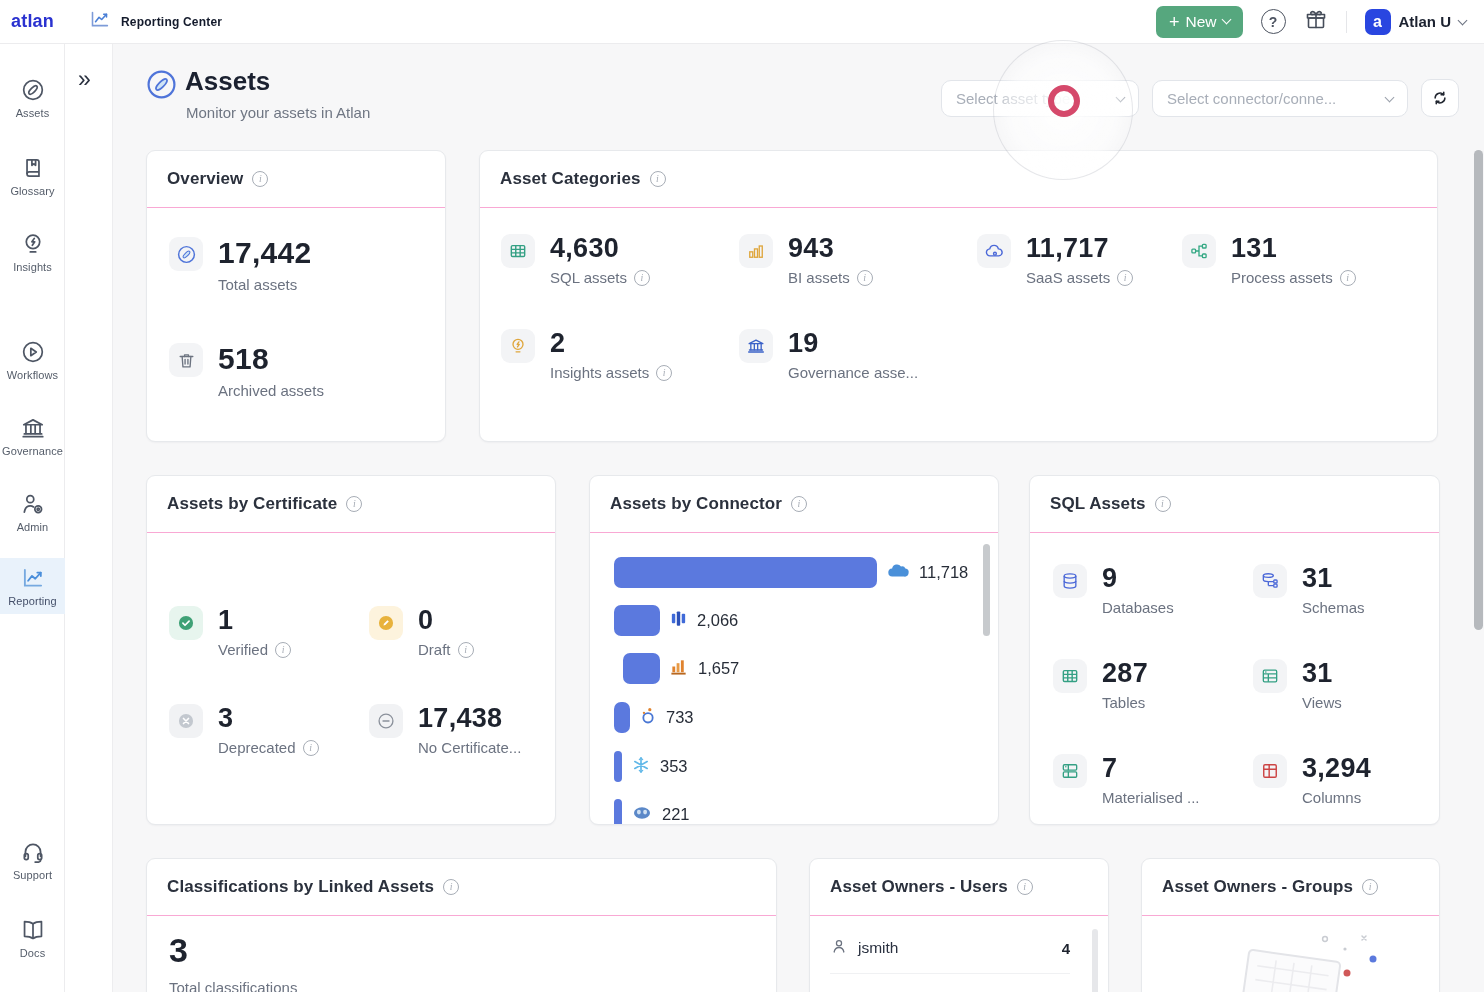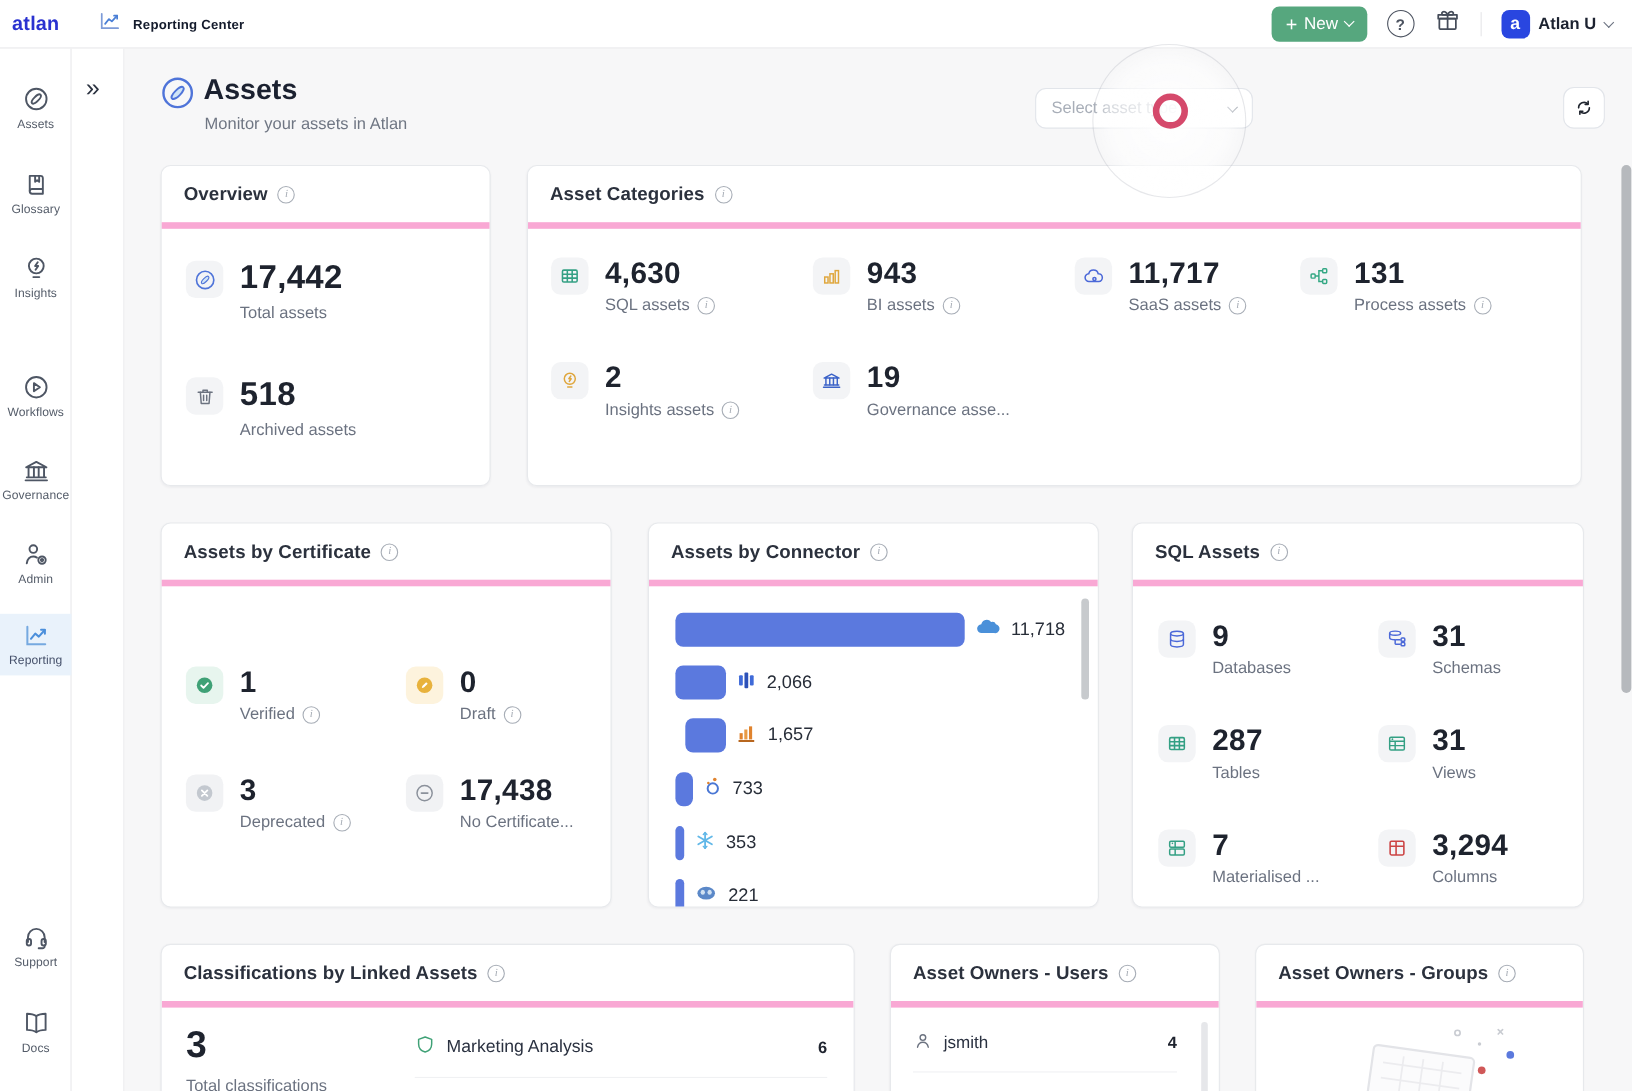--- a/index.html
+++ b/index.html
@@ -1,18 +1,18 @@
 <!DOCTYPE html>
 <html><head>
 <meta charset="utf-8">
 <style>
   * { margin:0; padding:0; box-sizing:border-box; }
   html,body { width:1484px; height:992px; overflow:hidden; }
   body { font-family:"Liberation Sans", sans-serif; background:#fff; color:#1e232e; }
-  #app { position:relative; width:1484px; height:992px; overflow:hidden; background:#e5e5e5; }
+  #app { position:relative; width:1484px; height:992px; overflow:hidden; background:#5eead4; }
 
   
   .topbar { position:absolute; left:0; top:0; width:1484px; height:44px; background:#fff;
             border-bottom:1px solid #ececee; display:flex; align-items:center; z-index:30; }
   .logo-box { width:65px; text-align:center; font-size:18px; font-weight:800; color:#2a32d0; letter-spacing:.2px; }
   .tb-title-wrap { display:flex; align-items:center; gap:10px; margin-left:23px; }
   .tb-title { font-size:12px; font-weight:700; color:#141b2c; letter-spacing:.2px; }
   .tb-right { margin-left:auto; display:flex; align-items:center; gap:18px; padding-right:18px; }
   .btn-new { background:#56a77e; color:#fff; border:none; border-radius:7px; height:32px; padding:0 13px;
              font-size:15.5px; font-family:inherit; display:flex; align-items:center; gap:6px; cursor:pointer; }
@@ -57,21 +57,21 @@
   .halo { position:absolute; left:993px; top:40px; width:140px; height:140px; border-radius:50%;
           background:radial-gradient(circle, rgba(255,255,255,.92) 0%, rgba(255,255,255,.55) 55%, rgba(255,255,255,0) 72%);
           border:1px solid rgba(165,170,180,.28); z-index:40; pointer-events:none; }
   .ring { position:absolute; left:1048px; top:85px; width:32px; height:32px; border-radius:50%;
           border:6.5px solid #d5496b; background:rgba(255,255,255,.55); z-index:41; pointer-events:none; }
 
   
   .card { position:absolute; background:#fff; border:1px solid #e7e9ec; border-radius:9px;
           box-shadow:0 1px 2px rgba(16,24,40,.04); }
   .card-hd { display:flex; align-items:center; gap:9px; height:57px; padding:0 20px;
-             border-bottom:6px solid #f9a8d4; }
+             border-bottom:1px solid #f9a8d4; }
   .card-title { font-size:17px; font-weight:700; color:#2b313d; letter-spacing:.1px; white-space:nowrap; }
   .info { width:16px; height:16px; border:1.3px solid #a7adb6; border-radius:50%; color:#a7adb6;
           font-size:10px; line-height:13px; text-align:center; font-family:"Liberation Serif", serif;
           font-style:italic; flex:0 0 auto; cursor:pointer; }
 
   .stat { position:absolute; display:flex; gap:15px; align-items:flex-start; }
   .icbox { width:34px; height:34px; border-radius:9px; background:#f3f4f6; display:flex;
            align-items:center; justify-content:center; flex:0 0 auto; }
   .icbox.gn { background:#e7f5ee; } .icbox.gd { background:#fdf3dd; } .icbox.gy { background:#f1f2f4; }
   .num { font-size:27px; font-weight:700; color:#1e232e; line-height:1.05; letter-spacing:.3px; }
@@ -222,20 +222,24 @@
         <ellipse cx="12" cy="12" rx="5.6" ry="2.1" transform="rotate(-45 12 12)" fill="#cfe4f6" stroke="#4f74d9" stroke-width="1.3"></ellipse>
       </svg>
   </span>
   <div class="page-title">Assets</div>
   <div class="page-sub">Monitor your assets in Atlan</div>
 
   <div class="select" style="left:941px;width:198px;">
     <span>Select asset type</span>
     <span class="caret-gray" style="border-color:#9aa0ab;"></span>
   </div>
+  <div class="select" style="left:1152px;width:256px;">
+    <span>Select connector/conne...</span>
+    <span class="caret-gray" style="border-color:#9aa0ab;"></span>
+  </div>
   <div class="icon-btn" style="left:1421px;">
     <svg width="18" height="18" viewBox="0 0 24 24" fill="none" stroke="#20252f" stroke-width="2" stroke-linecap="round" stroke-linejoin="round">
         <path d="M5.5 12a6.5 6.5 0 0 1 11.2-4.5"></path>
         <path d="M17 4.2v3.6h-3.6"></path>
         <path d="M18.5 12a6.5 6.5 0 0 1-11.2 4.5"></path>
         <path d="M7 19.8v-3.6h3.6"></path>
       </svg>
   </div>
 
   <div class="card" style="left:146px;top:150px;width:300px;height:292px;">
@@ -604,27 +608,20 @@
     </div>
   </div>
 
   <div class="card" style="left:146px;top:858px;width:631px;height:260px;overflow:hidden;">
     <div class="card-hd">
         <span class="card-title">Classifications by Linked Assets</span>
         <span class="info">i</span>
       </div>
     <div class="big-total" style="left:22px;top:72px;">3</div>
     <div class="big-total-lbl" style="left:22px;top:120px;">Total classifications</div>
-    <div class="lrow" style="left:230px;top:80px;width:375px;">
-      <span><svg width="19" height="21" viewBox="0 0 24 24" fill="none" stroke="#3fa176" stroke-width="1.7" stroke-linejoin="round">
-            <path d="M12 3.5l7.5 2.7v5.3c0 4.8-3.2 8-7.5 9.2-4.3-1.2-7.5-4.4-7.5-9.2V6.2z"></path>
-          </svg></span>
-      <span class="lrow-name">Marketing Analysis</span>
-      <span class="lrow-count">6</span>
-    </div>
   </div>
 
   <div class="card" style="left:809px;top:858px;width:300px;height:260px;overflow:hidden;">
     <div class="card-hd">
         <span class="card-title">Asset Owners - Users</span>
         <span class="info">i</span>
       </div>
     <div class="lrow" style="left:20px;top:78px;width:240px;">
       <span><svg width="18" height="18" viewBox="0 0 24 24" fill="none" stroke="#6c7380" stroke-width="1.7" stroke-linecap="round">
             <circle cx="12" cy="8.3" r="3.4"></circle>

